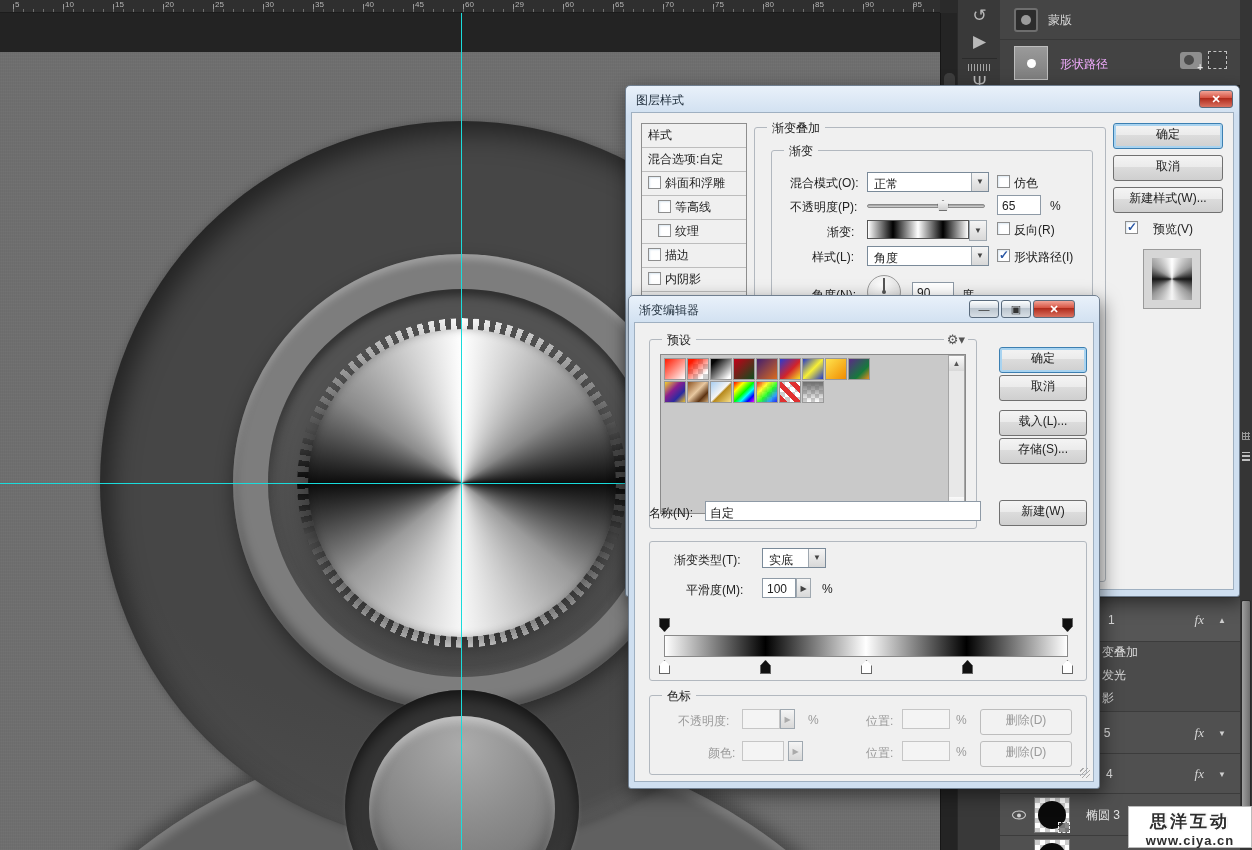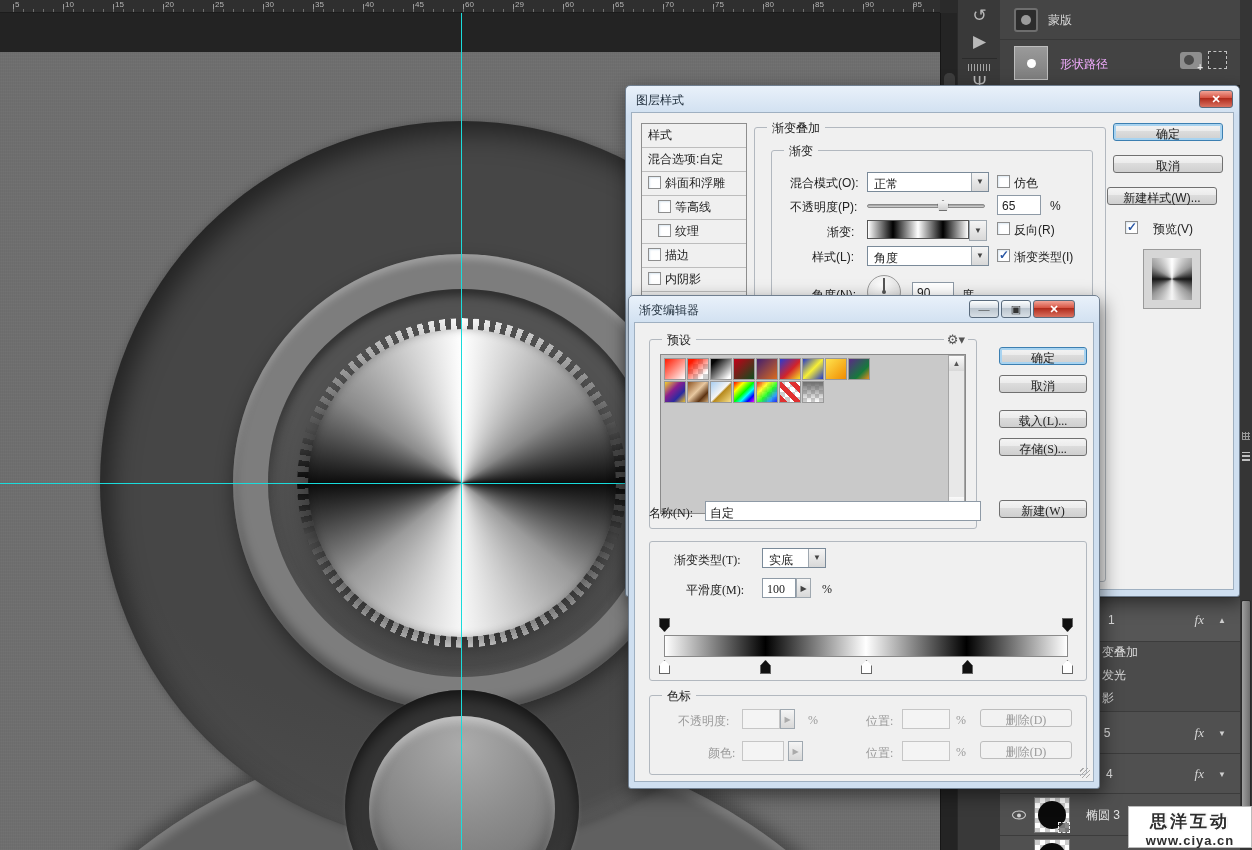--- a/index.html
+++ b/index.html
@@ -93,21 +93,21 @@
   
   .win { position:absolute; border:1px solid #707f90; border-radius:5px 5px 3px 3px;
     background:linear-gradient(#e9f1fa,#cfdff0 30px,#cfdff0); box-shadow:3px 6px 18px rgba(0,0,0,.5); z-index:10; }
   .win.active { z-index:20; border-color:#5f7причем:0; }
   .win .titlebar { position:absolute; left:0; top:0; right:0; height:26px; }
   .win .title { position:absolute; left:10px; top:6px; color:#1d2c3a; font-size:12px; }
   .win .client { position:absolute; left:5px; right:5px; top:26px; bottom:6px; background:#f0f0f0; border:1px solid #9fb0c1; }
   .capbtn { position:absolute; top:4px; height:18px; border:1px solid #5a6b7d; border-radius:3px;
     background:linear-gradient(#fdfefe,#d6dde4 45%,#bac4cd 46%,#d8dfe6); color:#333; text-align:center; line-height:16px; font-size:11px; }
   .capbtn.close { background:linear-gradient(#f2a396,#d5503f 45%,#b02b1c 46%,#d9705f); color:#fff; font-weight:bold; }
-  .btn { position:absolute; height:18px; border:1px solid #707070; border-radius:3px;
+  .btn { position:absolute; height:26px; border:1px solid #707070; border-radius:3px;
     background:linear-gradient(#f4f4f4,#ebebeb 45%,#dcdcdc 46%,#cfcfcf); text-align:center; line-height:20px; font-size:12px; color:#222; }
   .btn.focus { border-color:#3c7fb1; box-shadow:0 0 0 2px #a8d3f0 inset; }
   .btn.disabled { color:#9a9a9a; border-color:#bdbdbd; background:#f2f2f2; }
   .cb { position:absolute; width:13px; height:13px; background:#fff; border:1px solid #8e8e8e; box-shadow:inset 1px 1px 2px #dce8f2; }
   .cb.checked::after { content:"\2713"; position:absolute; left:1px; top:-2px; color:#2a57a5; font-size:12px; font-weight:bold; }
   .cblabel { position:absolute; font-size:12px; color:#222; white-space:nowrap; }
   .dd { position:absolute; height:20px; background:#fff; border:1px solid #7a8a99; }
   .dd .val { position:absolute; left:6px; top:3px; font-size:12px; white-space:nowrap; }
   .dd .arrow { position:absolute; right:0; top:0; width:17px; height:18px; background:linear-gradient(#f5f5f5,#d8d8d8); border-left:1px solid #9fa8b0; color:#444; font-size:8px; text-align:center; line-height:18px; }
   .field { position:absolute; height:20px; background:#fff; border:1px solid #8e9aa6; font-size:12px; padding:3px 4px; }
@@ -130,21 +130,21 @@
     background:linear-gradient(90deg,#fff 0%,#000 25%,#fff 50%,#000 75%,#fff 100%); }
   .dial { position:absolute; width:34px; height:34px; border-radius:50%; border:1px solid #9a9a9a;
     background:radial-gradient(circle at 40% 30%,#fdfdfd,#d2d2d2); }
   .dial .needle { position:absolute; left:50%; top:2px; width:2px; height:15px; background:#555; transform:translateX(-50%); }
   .dial .dot { position:absolute; left:50%; top:50%; width:4px; height:4px; background:#555; border-radius:50%; transform:translate(-50%,-50%); }
   .preview-thumb { position:absolute; border:1px solid #9a9a9a; background:#d6d6d6; }
   .preview-thumb .g { position:absolute; left:8px; top:8px; right:8px; bottom:8px;
     background:conic-gradient(from 0deg,#fff,#9a9a9a 55deg,#161616 90deg,#9a9a9a 130deg,#f5f5f5 180deg,#9a9a9a 230deg,#161616 270deg,#9a9a9a 305deg,#fff); }
 
   
-  #ged { left:628px; top:295px; width:472px; height:494px;font-family:Liberation Serif, serif; }
+  #ged { left:628px; top:295px; width:472px; height:494px; }
   .preset-box { position:absolute; background:#c9c9c9; border:1px solid #8a8a8a; }
   .preset { position:absolute; width:22px; height:22px; border:1px solid #999; }
   .p1 { background:linear-gradient(135deg,#ff1a00,#ffffff); }
   .p2 { background:linear-gradient(135deg,#ff1a00 15%,rgba(255,26,0,0) 80%),repeating-conic-gradient(#fff 0 25%,#cfcfcf 0 50%) 0 0/10px 10px; }
   .p3 { background:linear-gradient(135deg,#050505 15%,#ffffff 90%); }
   .p4 { background:linear-gradient(135deg,#c40018,#0e4d1c); }
   .p5 { background:linear-gradient(135deg,#43206e,#d96a1e); }
   .p6 { background:linear-gradient(135deg,#2a3bd0,#d2232a 55%,#f5e027); }
   .p7 { background:linear-gradient(135deg,#2438c8,#f7ef35 50%,#2438c8); }
   .p8 { background:linear-gradient(135deg,#ffe34d,#f08c00); }
@@ -326,35 +326,35 @@
           <div class="spin" style="left:197px;top:69px;width:18px;height:21px">▼</div>
           <span class="cb" style="left:225px;top:71px"></span>
           <span class="cblabel" style="left:242px;top:71px">反向(R)</span>
 
           <span class="lbl" style="left:40px;top:98px">样式(L):</span>
           <div class="dd" style="left:95px;top:95px;width:122px">
             <span class="val">角度</span>
             <span class="arrow">▼</span>
           </div>
           <span class="cb checked" style="left:225px;top:98px"></span>
-          <span class="cblabel" style="left:242px;top:98px">渐变类型(I)</span>
+          <span class="cblabel" style="left:242px;top:98px">形状路径(I)</span>
 
           <span class="lbl" style="left:40px;top:136px">角度(N):</span>
           <div class="dial" style="left:95px;top:124px">
             <div class="needle"></div>
             <div class="dot"></div>
           </div>
           <div class="field" style="left:140px;top:131px;width:42px">90</div>
           <span class="lbl" style="left:190px;top:136px">度</span>
         </div>
       </div>
 
       <div class="btn focus" style="right:10px;top:10px;width:110px">确定</div>
       <div class="btn" style="right:10px;top:42px;width:110px">取消</div>
-      <div class="btn" style="right:16px;top:74px;width:110px">新建样式(W)...</div>
+      <div class="btn" style="right:10px;top:74px;width:110px">新建样式(W)...</div>
       <span class="cb checked" style="right:95px;top:108px"></span>
       <span class="cblabel" style="right:40px;top:108px">预览(V)</span>
       <div class="preview-thumb" style="right:32px;top:136px;width:58px;height:60px">
         <div class="g"></div>
       </div>
     </div>
   </div>
 
   <div class="win active" id="ged">
     <div class="titlebar">

